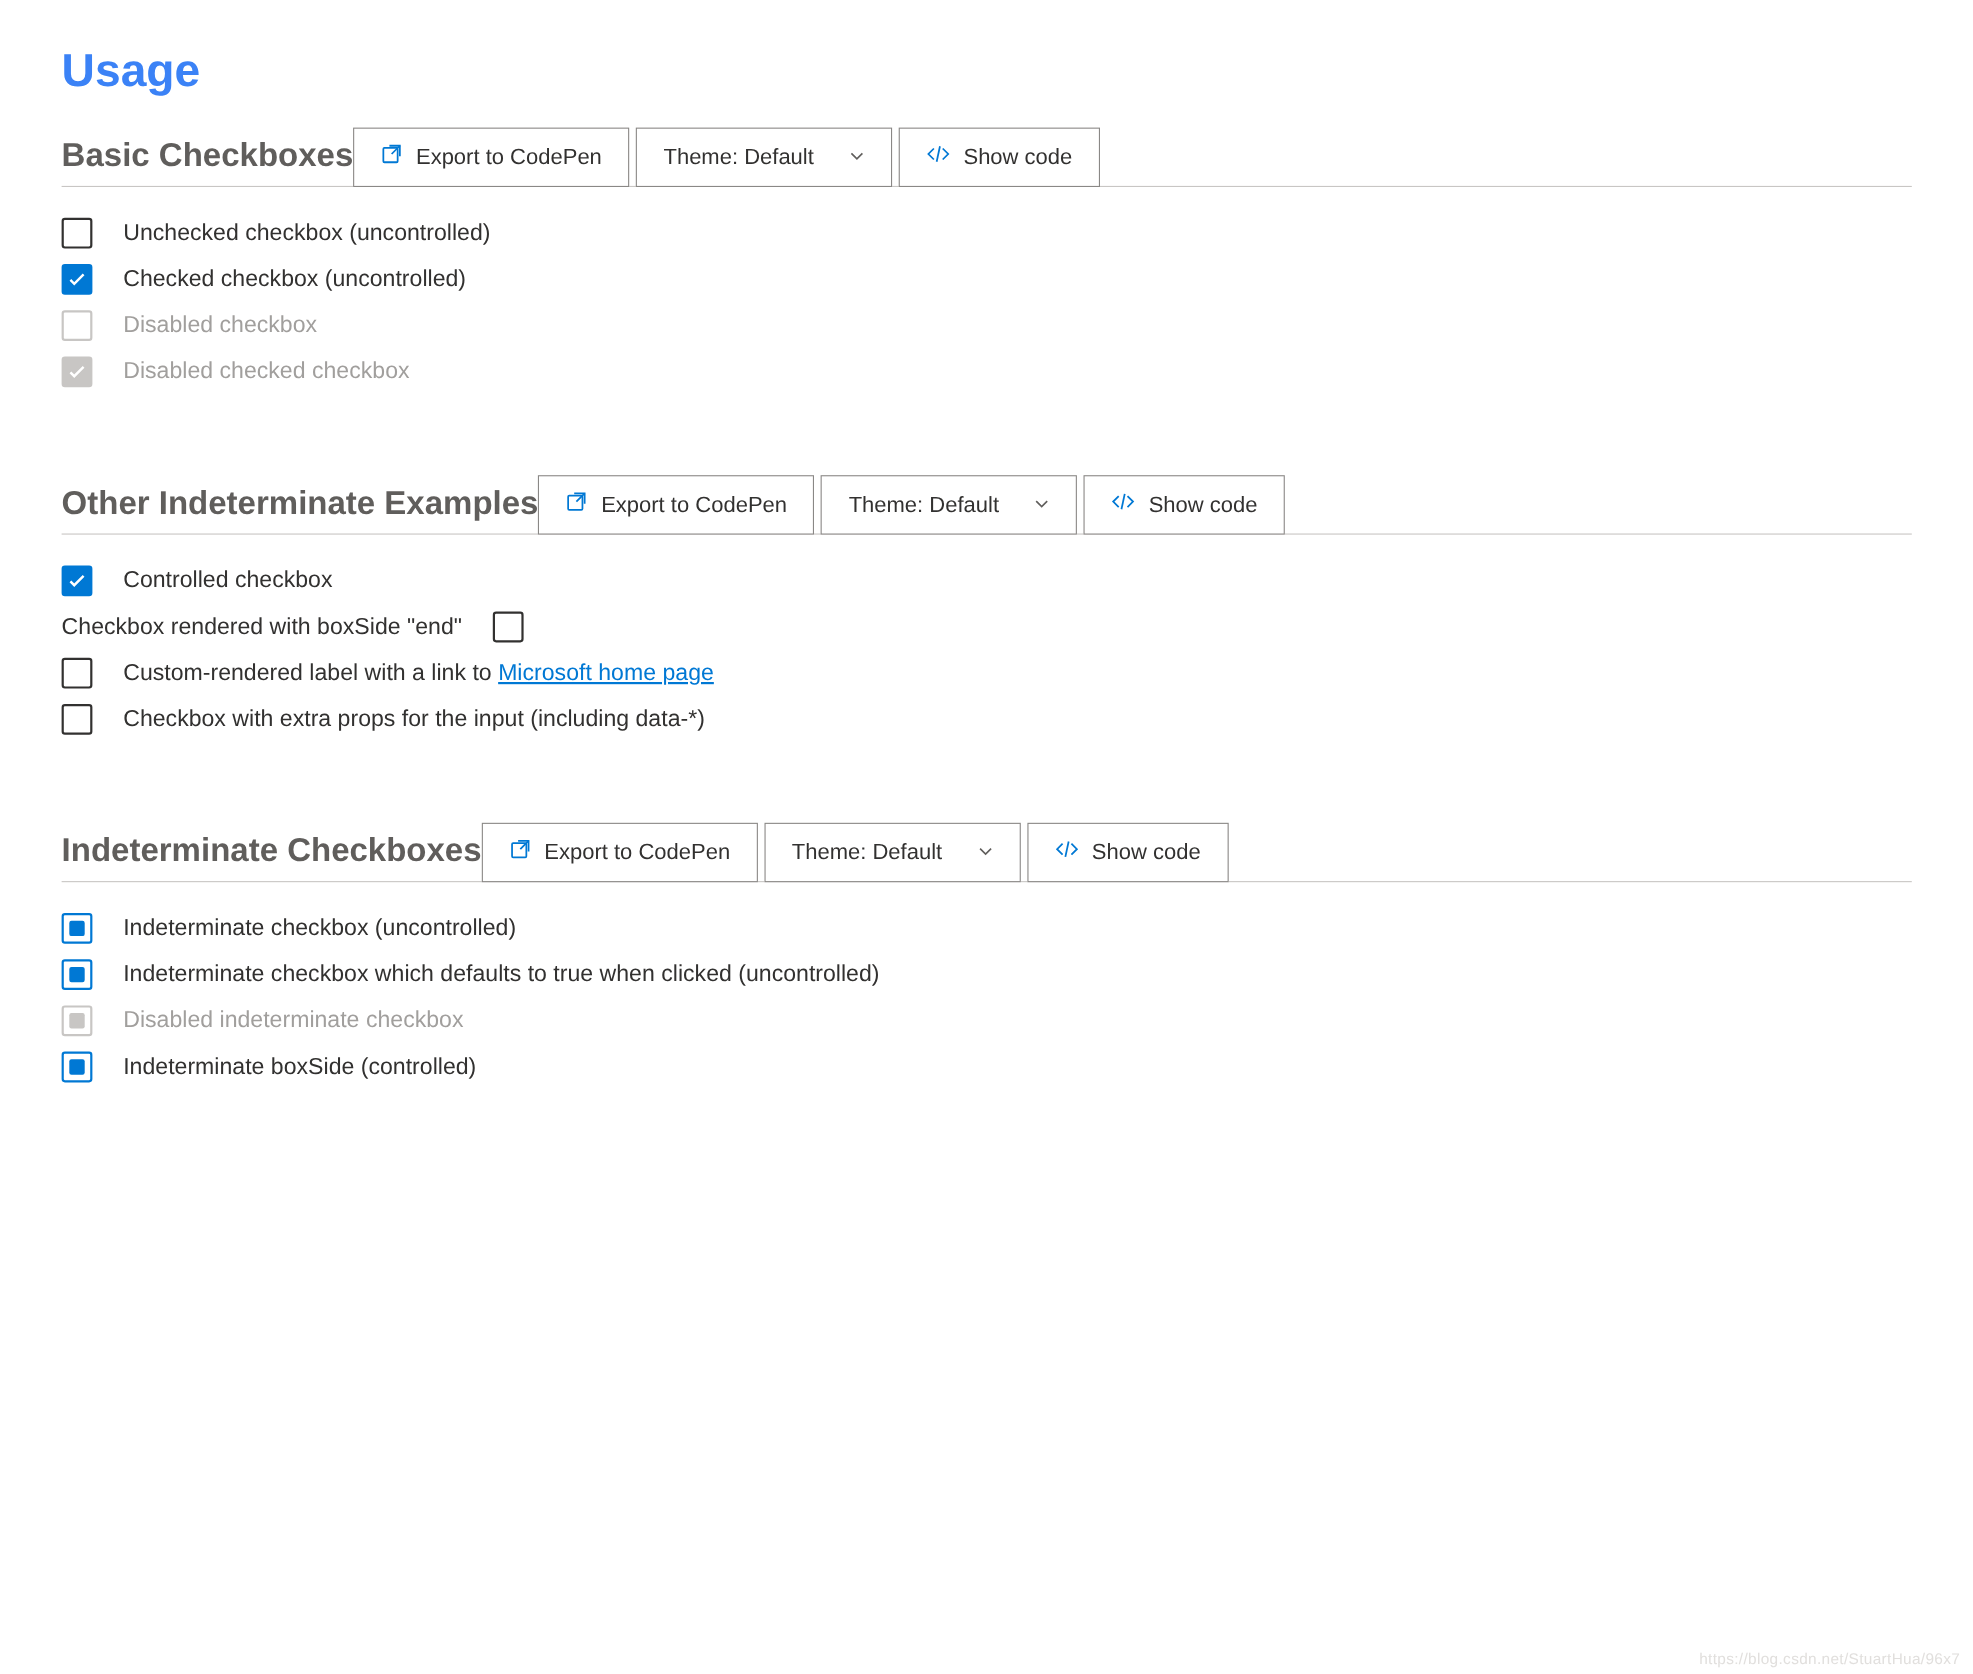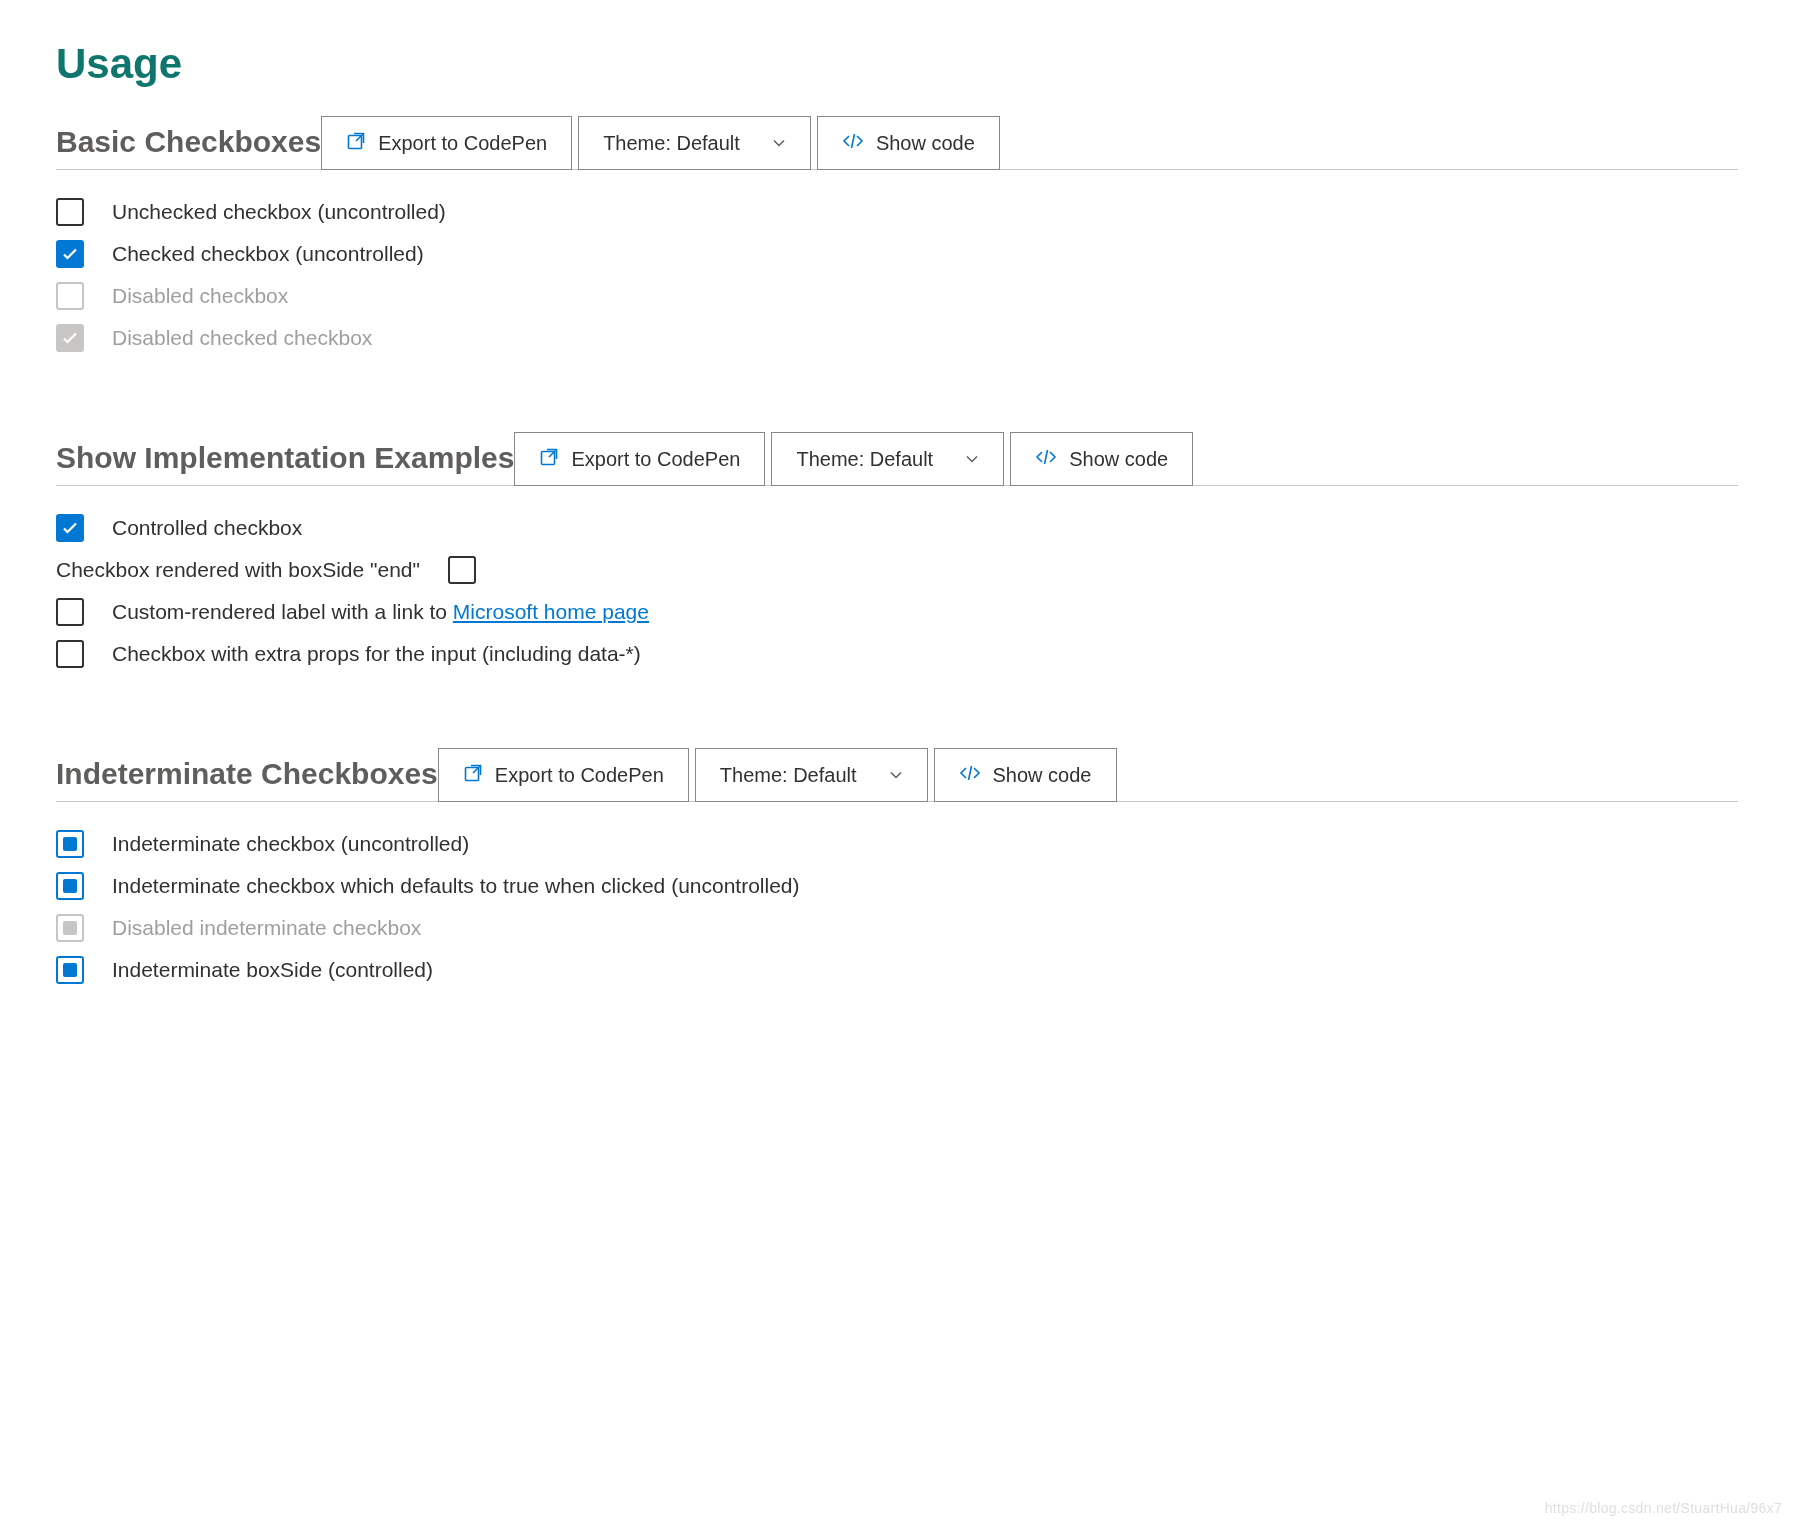--- a/index.html
+++ b/index.html
@@ -8,21 +8,21 @@
     padding: 40px 56px;
     font-family: "Segoe UI", -apple-system, BlinkMacSystemFont, sans-serif;
     background: #fff;
     color: #323130;
     font-size: 20px;
   }
   h1 {
     font-size: 42px;
     font-weight: 700;
     margin: 0 0 28px 0;
-    color: #0f766e;
+    color: #3b82f6;
   }
   .section { margin-bottom: 80px; }
   .section-header {
     display: flex;
     align-items: flex-end;
     justify-content: flex-start;
     border-bottom: 1px solid #c8c6c4;
     margin-bottom: 28px;
   }
   .section-title {
@@ -162,21 +162,21 @@
       <svg width="18" height="18" viewBox="0 0 18 18" fill="none" stroke="#fff" stroke-width="2.2">
           <path d="M3 9.5l3.5 3.5L15 4.5"></path>
         </svg>
     </span>
     <span>Disabled checked checkbox</span>
   </div>
 </div>
 
 <div class="section">
   <div class="section-header">
-    <h2 class="section-title">Show Implementation Examples</h2>
+    <h2 class="section-title">Other Indeterminate Examples</h2>
     <div class="toolbar">
       <button class="btn">
         <span class="icon-blue">
           <svg width="20" height="20" viewBox="0 0 20 20" fill="none" stroke="currentColor" stroke-width="1.6">
               <rect x="2.5" y="4.5" width="13" height="13" rx="1"></rect>
               <path d="M8 2.5h9.5V12"></path>
               <path d="M17.5 2.5L10 10"></path>
             </svg>
         </span>
         <span>Export to CodePen</span>

